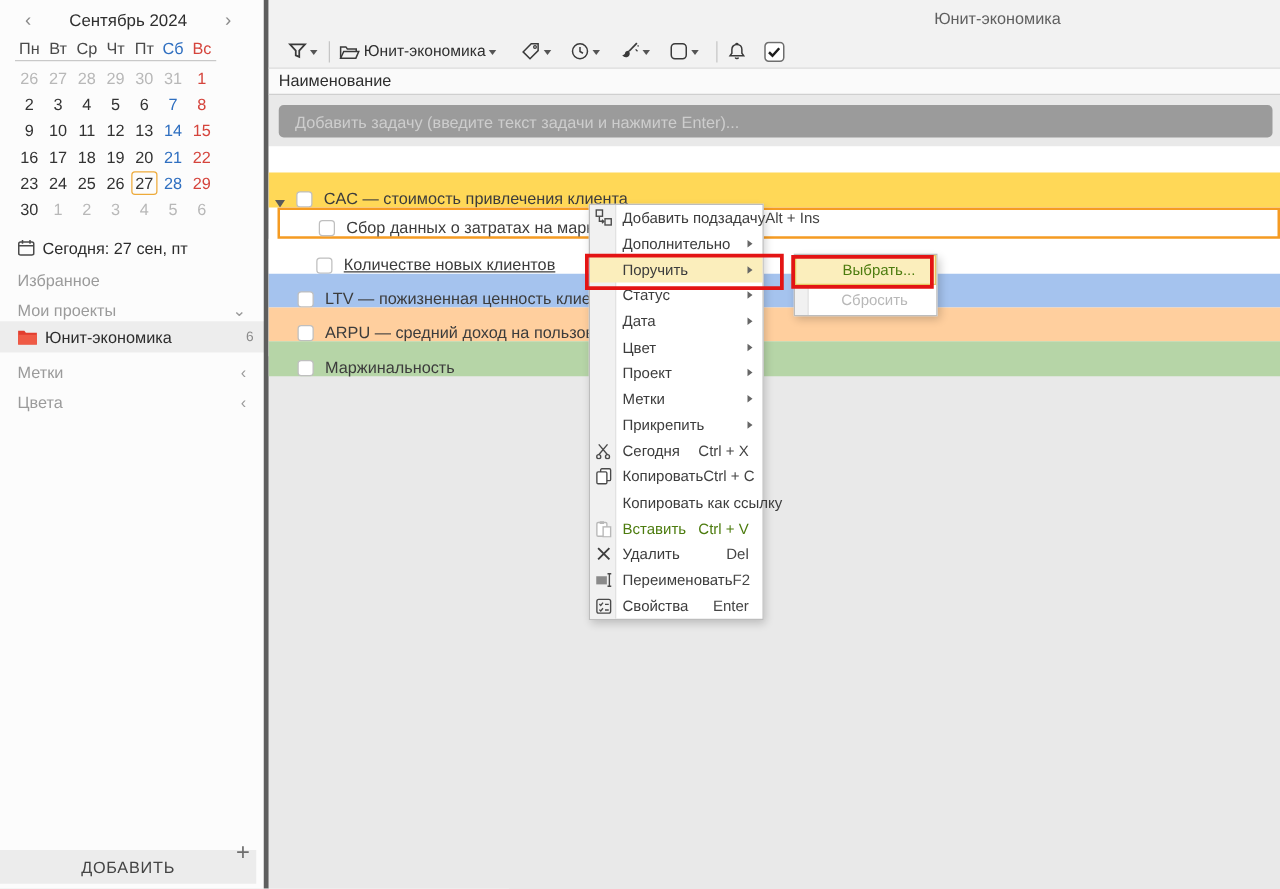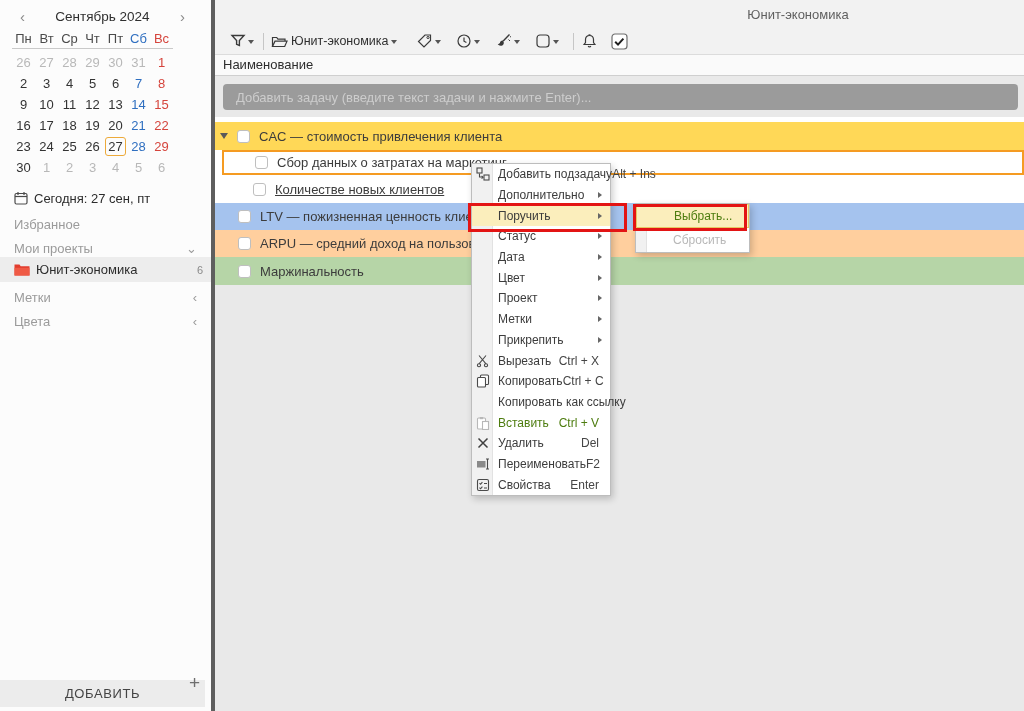--- a/index.html
+++ b/index.html
@@ -63,21 +63,21 @@
             padding-left:8px; color:#2d2d2d; font-size:13px; }
 
   .addarea { position:absolute; left:0; top:76px; width:100%; height:41px; background:#e9e9e9; }
   .addbar { position:absolute; left:8px; right:6px; top:8px; height:26px; background:#9b9b9b;
             border:none; border-radius:4px; color:#cdcdcd; padding-left:13px; font-size:13px;
             font-family:inherit; outline:none; }
   .addbar::placeholder { color:#cdcdcd; opacity:1; }
 
   .taskswhite { position:absolute; left:0; top:117px; width:100%; height:168px; background:#fff; }
 
-  .trow { position:absolute; left:0; width:100%; display:flex; align-items:center; font-size:13px; color:#3c3c3c; }
+  .trow { position:absolute; left:0; width:100%; display:flex; align-items:flex-end; font-size:13px; color:#3c3c3c;margin-top:16px; }
   .trow .cb { width:13px; height:13px; background:#fff; border:1px solid #bfbfbf; border-radius:3px; flex:none; margin-right:9px; }
   .r-cac  { top:122px; height:28px; background:#ffd857; padding-left:5px; }
   .r-sel  { top:150px; height:25px; background:#fff; border:2px solid #f59b22; left:7px; width:802px; padding-left:31px; z-index:1; }
   .r-sub2 { top:175px; height:28px; background:#fff; padding-left:38px;text-decoration:underline; }
   .r-ltv  { top:203px; height:27px; background:#a5c3ee; padding-left:23px; }
   .r-arpu { top:230px; height:27px; background:#ffcf9e; padding-left:23px; }
   .r-marg { top:257px; height:28px; background:#b6d5a7; padding-left:23px; }
   .tri { width:0; height:0; border-left:4.5px solid transparent; border-right:4.5px solid transparent;
          border-top:6px solid #5a5a5a; margin-right:9px; flex:none; }
 
@@ -395,21 +395,21 @@
       <span class="ml">Прикрепить</span>
     </div>
     <div class="mi">
       <span class="mico">
           <svg width="13" height="13" viewBox="0 0 13 13">
             <path d="M3 1l7 8.3M10 1L3 9.3" fill="none" stroke="#4a4a4a" stroke-width="1.1"></path>
             <circle cx="3" cy="10.8" r="1.6" fill="none" stroke="#4a4a4a" stroke-width="1.1"></circle>
             <circle cx="10" cy="10.8" r="1.6" fill="none" stroke="#4a4a4a" stroke-width="1.1"></circle>
           </svg>
         </span>
-      <span class="ml">Вырезать</span>
+      <span class="ml">Сегодня</span>
       <span class="msc">Ctrl + X</span>
     </div>
     <div class="mi">
       <span class="mico">
           <svg width="14" height="14" viewBox="0 0 14 14">
             <rect x="4.5" y="1" width="8" height="9.5" rx="1" fill="#fff" stroke="#4a4a4a" stroke-width="1.1"></rect>
             <rect x="1.5" y="3.5" width="8" height="9.5" rx="1" fill="#fff" stroke="#4a4a4a" stroke-width="1.1"></rect>
           </svg>
         </span>
       <span class="ml">Копировать</span>

